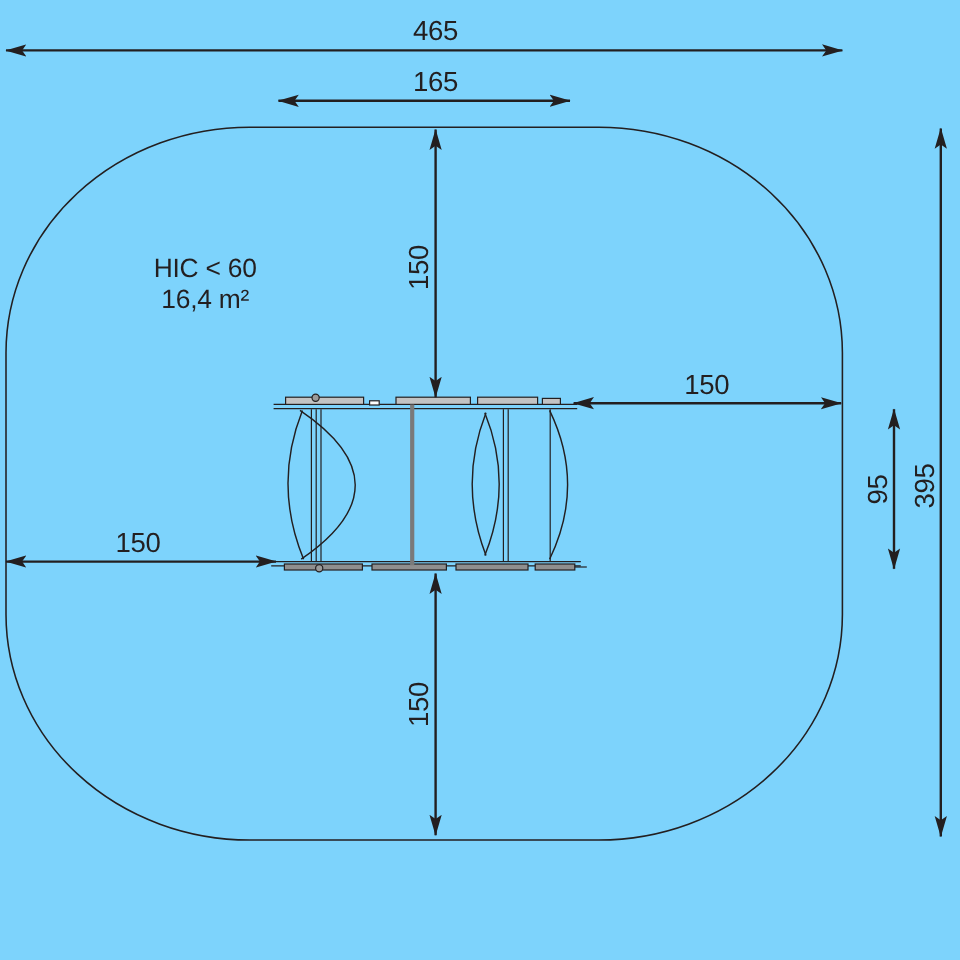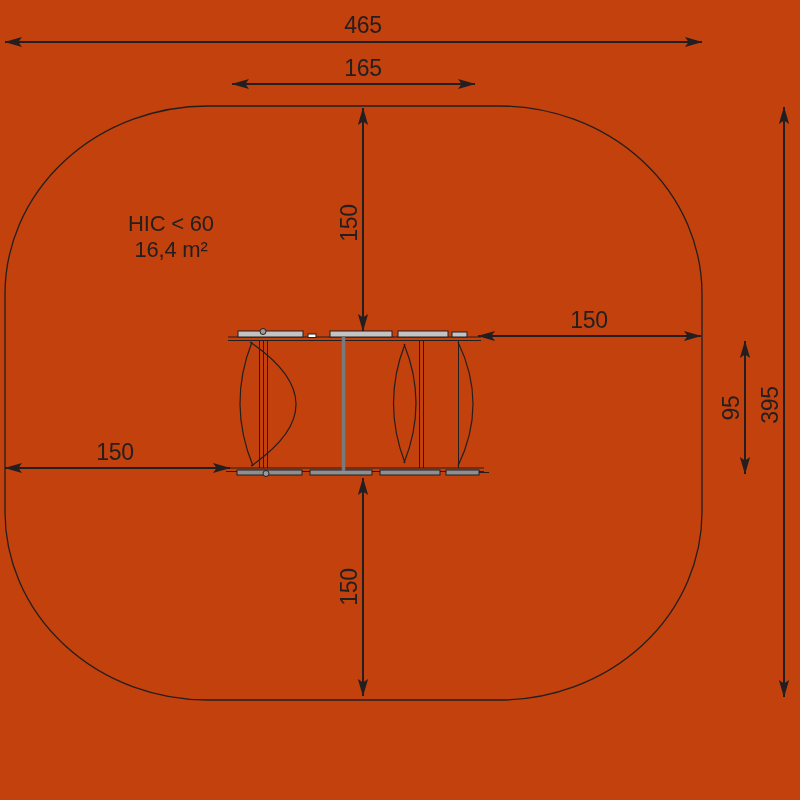--- a/index.html
+++ b/index.html
@@ -8,21 +8,21 @@
     background: #ffffff;
     width: 800px;
     height: 800px;
     overflow: hidden;
     font-family: "Liberation Sans", sans-serif;
   }
   #stage {
     position: relative;
     width: 800px;
     height: 800px;
-    background: #c2410c;
+    background: #7dd3fc;
   }
   svg { display: block; }
   text {
     font-family: "Liberation Sans", sans-serif;
     fill: #231f20;
   }
   .dim-label {
     font-size: 23px;
     letter-spacing: -0.3px;
   }

